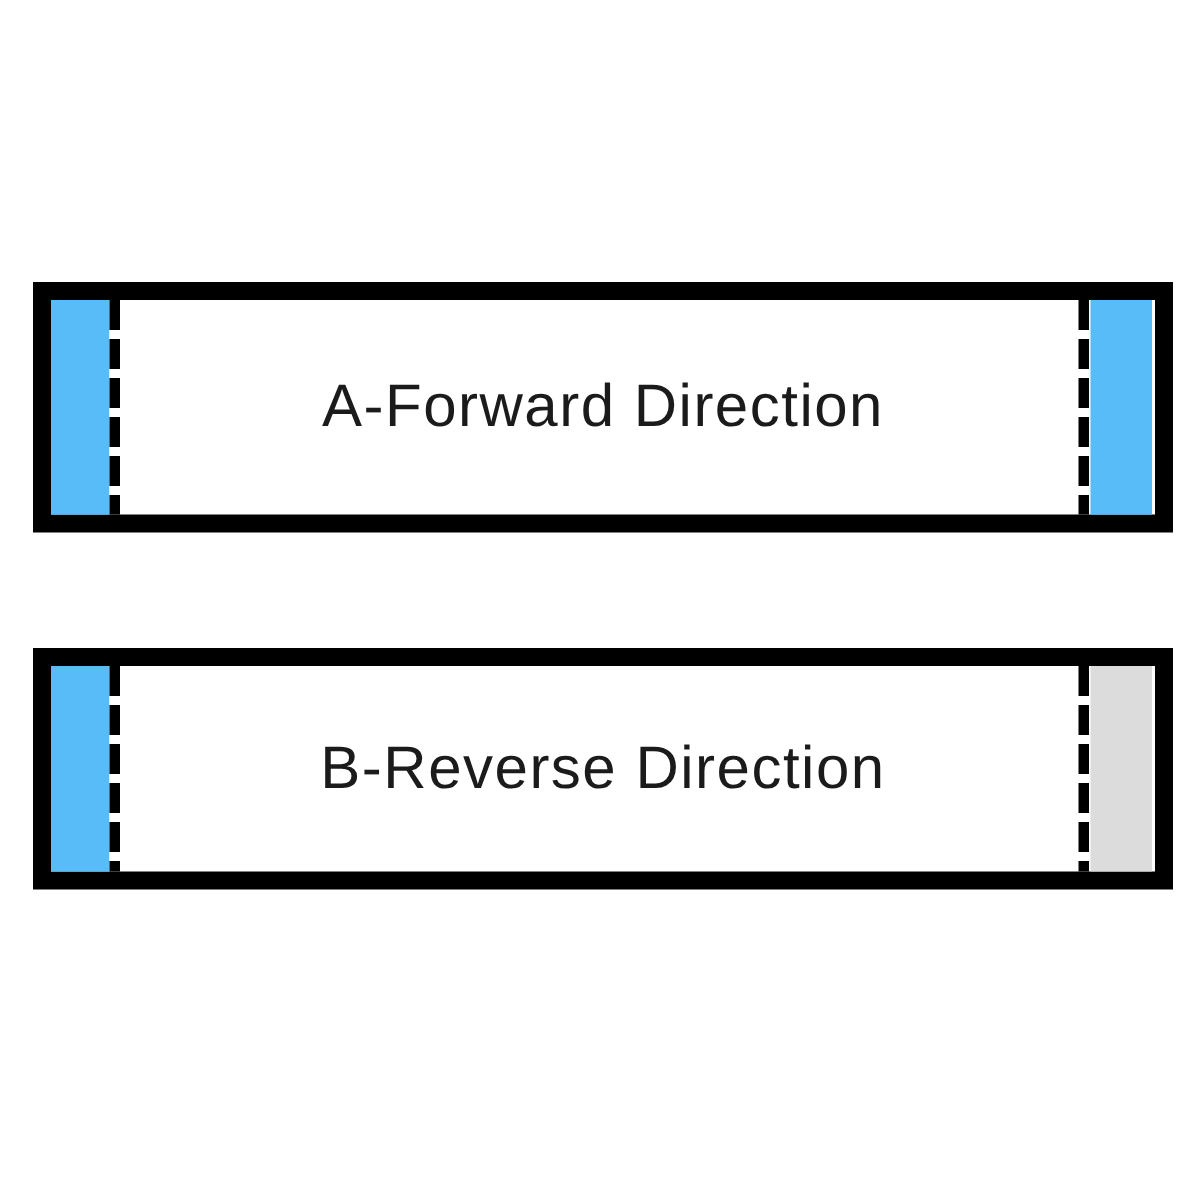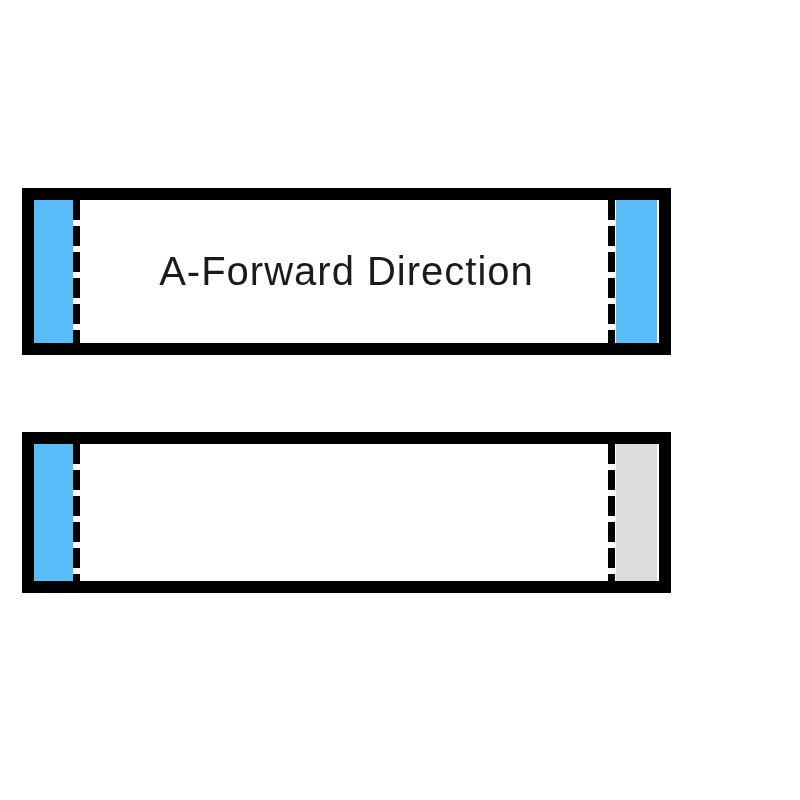--- a/index.html
+++ b/index.html
@@ -11,21 +11,21 @@
   .canvas {
     position: relative;
     width: 800px;
     height: 800px;
     background: #ffffff;
     overflow: hidden;
   }
   .cable {
     position: absolute;
     left: 22px;
-    width: 649px;
+    width: 760px;
     border: 12px solid #000000;
     box-sizing: border-box;
     background: #ffffff;
   }
   .cable-a {
     top: 188px;
     height: 167px;
   }
   .cable-b {
     top: 432px;
@@ -89,17 +89,18 @@
     <div class="strip strip-left" style="background-color: rgb(88, 188, 248);"></div>
     <div class="dash-line dash-left"></div>
     <div class="cable-label">A-Forward Direction</div>
     <div class="dash-line dash-right"></div>
     <div class="strip strip-right" style="background-color: rgb(88, 188, 248);"></div>
   </div>
 
   <div class="cable cable-b">
     <div class="strip strip-left" style="background-color: rgb(88, 188, 248);"></div>
     <div class="dash-line dash-left"></div>
+    <div class="cable-label">B-Reverse Direction</div>
     <div class="dash-line dash-right"></div>
     <div class="strip strip-right" style="background-color: rgb(220, 220, 220);"></div>
   </div>
 
 </div>
 
 </body></html>

